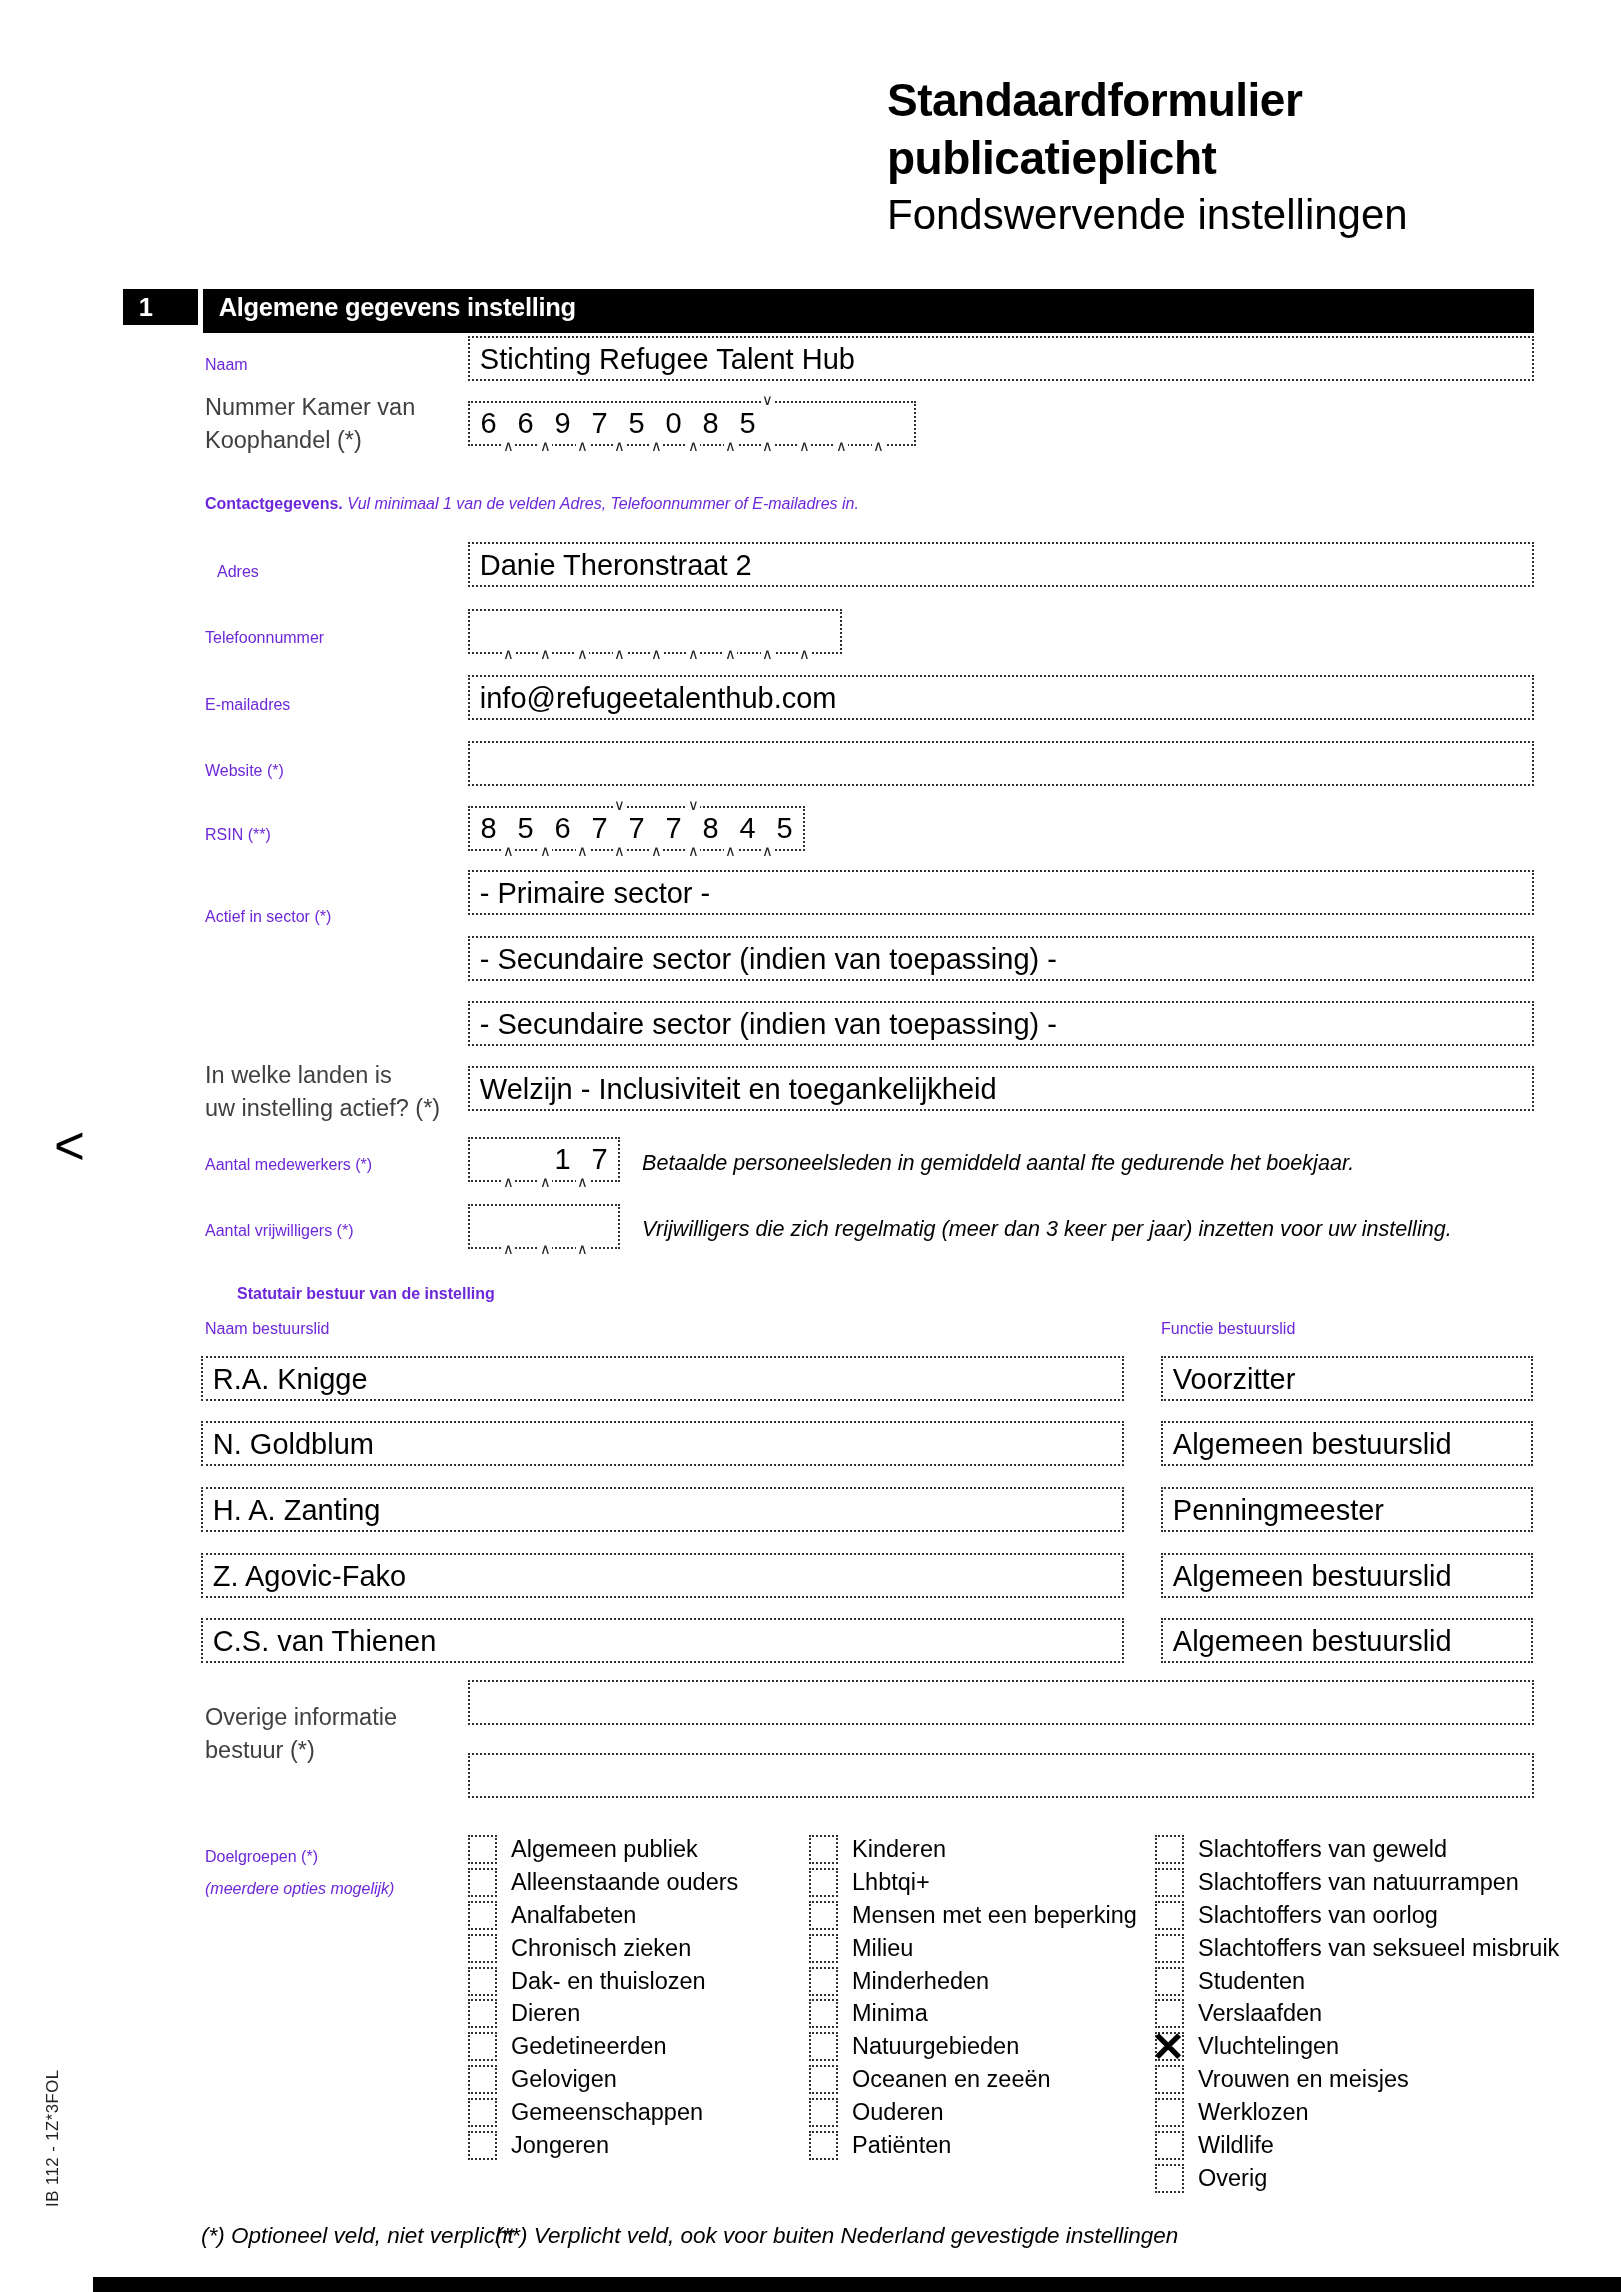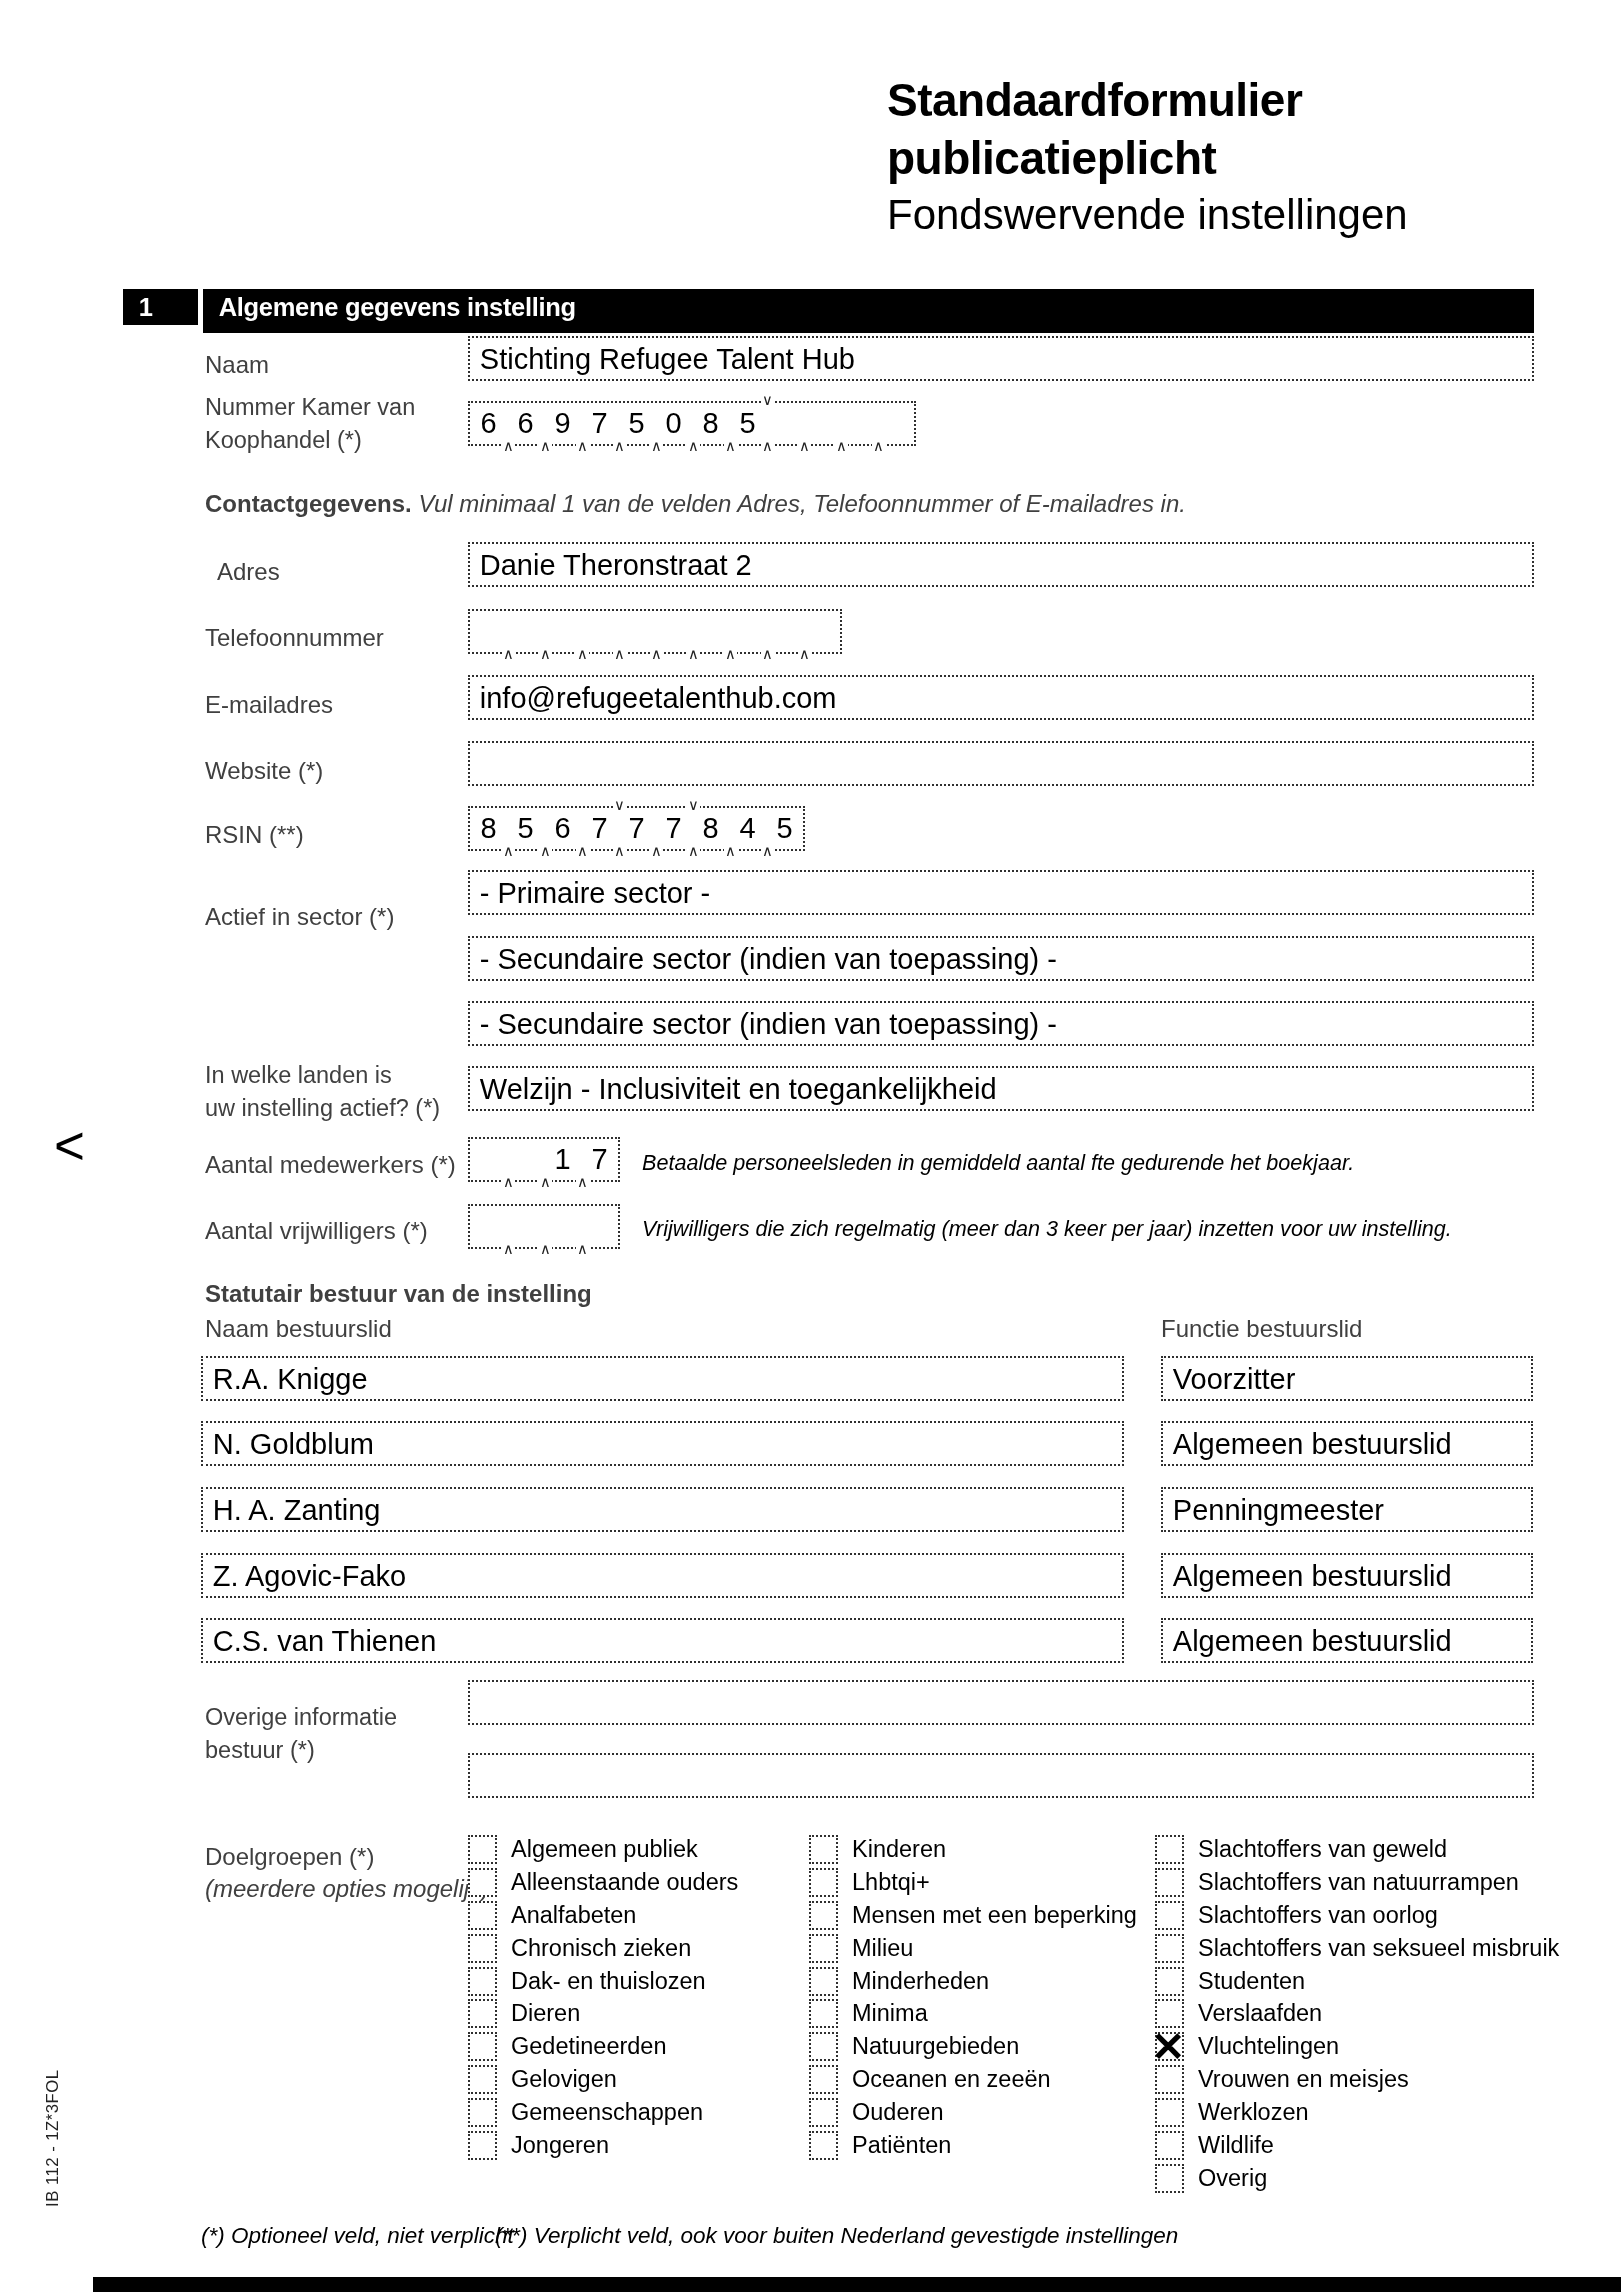--- a/index.html
+++ b/index.html
@@ -11,21 +11,21 @@
   .title-line{font-size:46px;font-weight:bold;line-height:58px;letter-spacing:-0.5px;}
   .subtitle-line{font-size:42px;font-weight:normal;line-height:55px;}
 
   
   .sec-num{position:absolute;left:123px;top:289px;width:75px;height:36px;background:#000;color:#fff;
            font-size:25.5px;font-weight:bold;line-height:36px;padding-left:15.7px;box-sizing:border-box;}
   .sec-bar{position:absolute;left:203px;top:289px;width:1331px;height:44px;background:#000;color:#fff;
            font-size:25.5px;font-weight:bold;line-height:36px;padding-left:15.7px;box-sizing:border-box;letter-spacing:-0.3px;}
 
   
-  .lbl{position:absolute;left:205px;font-size:24px;line-height:32px;color:#404040;}
+  .lbl{position:absolute;left:205px;font-size:16px;line-height:32px;color:#6d28d9;}
   .lbl2{position:absolute;left:205px;font-size:23.5px;line-height:33px;color:#404040;}
   .bold{font-weight:bold;}
   .it{font-style:italic;}
   .tbox{position:absolute;border:2px dotted #2f2f2f;height:45px;box-sizing:border-box;background:#fff;}
   .tbox .val{display:block;font-size:29px;line-height:41px;padding:1px 9.8px 0 9.8px;white-space:nowrap;overflow:hidden;}
   .full{left:468px;width:1066px;}
 
   
   .comb{position:absolute;left:468px;height:45px;border:2px dotted #2f2f2f;box-sizing:border-box;
         display:flex;background:#fff;}
@@ -173,21 +173,21 @@
   <div class="comb" style="top:1204px;">
       <span class="comb-cell"></span>
       <span class="comb-cell"></span>
       <span class="comb-cell"></span>
       <span class="comb-cell"></span>
     </div>
   <div class="note" style="left:642px;top:1215px;">Vrijwilligers die zich regelmatig (meer dan 3 keer per jaar) inzetten voor uw instelling.</div>
 
   <div class="angle-mark">&lt;</div>
 
-  <div class="lbl bold" style="top:1278px;">Statutair bestuur van de instelling</div>
+  <div class="lbl bold" style="top:1278px;margin-left:32px;">Statutair bestuur van de instelling</div>
   <div class="lbl" style="top:1313px;">Naam bestuurslid</div>
   <div class="lbl" style="left:1161px;top:1313px;">Functie bestuurslid</div>
   <div id="board-rows">
       <div class="tbox bboxname" style="top: 1356px;">
         <span class="val">R.A. Knigge</span>
       </div>
       <div class="tbox bboxrole" style="top: 1356px;">
         <span class="val">Voorzitter</span>
       </div>
       <div class="tbox bboxname" style="top: 1421px;">

